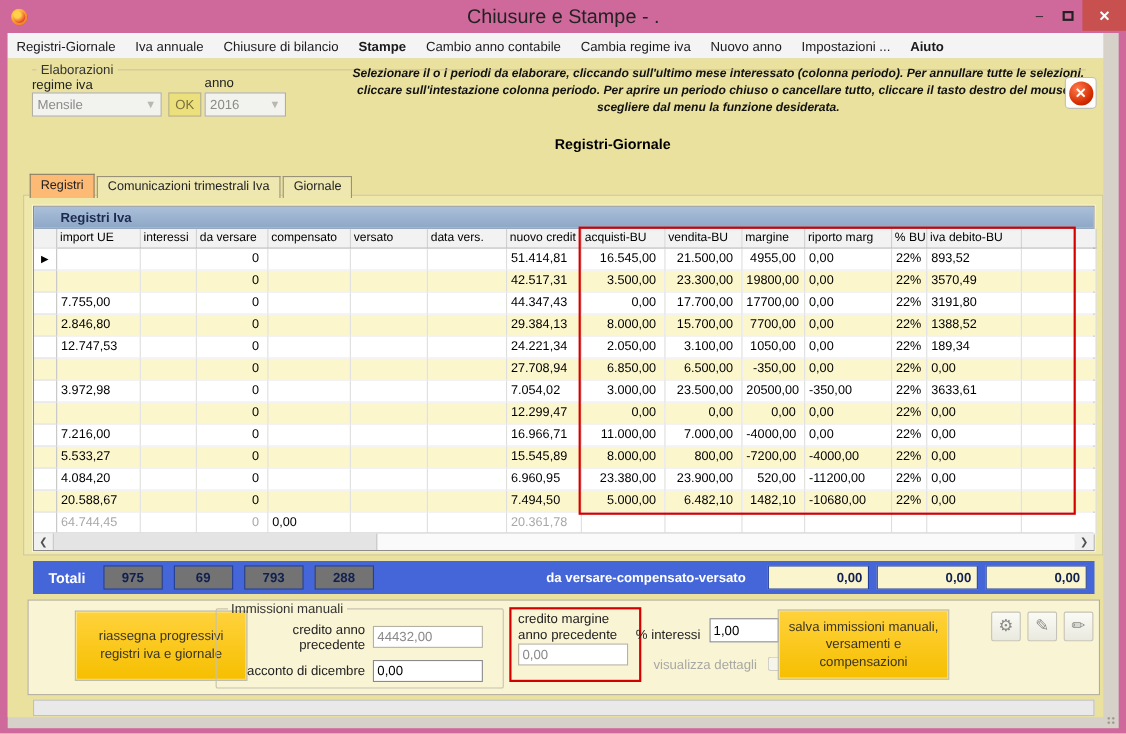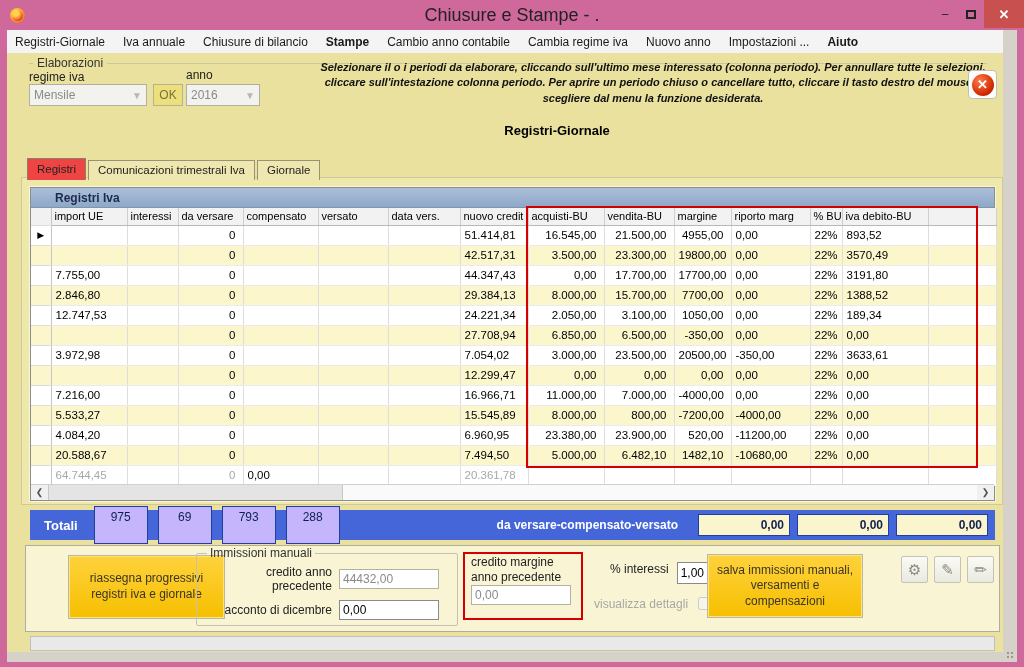--- a/index.html
+++ b/index.html
@@ -49,21 +49,21 @@
   .panel-close .red-x { width:22px; height:22px; border-radius:50%; color:#fff; font-weight:bold; font-size:13px;
     background:radial-gradient(circle at 35% 30%, #ff7a4d, #d42a00 65%, #8f1c00 100%);
     display:flex; align-items:center; justify-content:center; }
   .reg-heading { position:absolute; left:200px; top:70px; width:700px; text-align:center;
     font-size:13px; font-weight:bold; color:#000; }
 
   
   .tabs { position:absolute; left:20px; top:105px; display:flex; align-items:flex-end; z-index:3; }
   .tab { height:20px; line-height:19px; padding:0 9px; font-size:11.5px; background:#eee7b0;
     border:1px solid #9a9278; border-bottom:none; margin-right:2px; color:#222; }
-  .tab.active { height:22px; line-height:21px; background:#ef4444; border-color:#8a8268; }
+  .tab.active { height:22px; line-height:21px; background:#fdba74; border-color:#8a8268; }
   .tab-panel { position:absolute; left:14px; top:124px; width:982px; height:328px;
     background:#efe8ab; border:1px solid #cfc79e; }
 
   
   .grid-wrap { position:absolute; left:23px; top:134px; width:965px; height:314px;
     background:#fff; border:1px solid #8c8c8c; box-shadow:0 0 0 1px #faf6d8; z-index:4; }
   .grid-caption { height:20px; line-height:20px; padding-left:24px; font-weight:bold; font-size:12px;
     color:#1c2a50; background:linear-gradient(#aabfd9, #8ea8c7); border-bottom:1px solid #7d94b2; }
   table.grid { border-collapse:collapse; table-layout:fixed; width:965px; }
   table.grid th { height:17px; background:#f2f2f2; font-weight:normal; font-size:11px; text-align:left;
@@ -83,22 +83,22 @@
   .hscroll { position:absolute; left:0; right:0; bottom:0; height:16px; background:#fafafa;
     border-top:1px solid #d0d0d0; display:flex; }
   .hs-arrow { width:17px; text-align:center; line-height:15px; font-size:9px; color:#505050; background:#f0f0f0; }
   .hs-thumb { width:295px; background:#e4e4e4; border-left:1px solid #c8c8c8; border-right:1px solid #c8c8c8; }
   .hs-arrow.right { margin-left:auto; }
 
   
   .totals-bar { position:absolute; left:23px; top:457px; width:965px; height:30px; background:#4566d9;
     display:flex; align-items:center; z-index:4; }
   .totals-label { color:#fff; font-weight:bold; font-size:13px; margin:0 16px 0 14px; }
-  .count-box { width:54px; height:38px; background:#c4b5fd; border:1px solid #203e9a; margin-right:10px;
-    text-align:center; line-height:20px; font-weight:normal; font-size:12px; color:#102050; }
+  .count-box { width:54px; height:22px; background:#737373; border:1px solid #203e9a; margin-right:10px;
+    text-align:center; line-height:20px; font-weight:bold; font-size:12px; color:#102050; }
   .dvc-label { margin-left:auto; color:#fff; font-weight:bold; font-size:12px; margin-right:20px; }
   .val-box { width:92px; height:22px; background:#fbf5cd; border:1px solid #203e9a; margin-right:7px;
     text-align:right; line-height:20px; font-weight:bold; font-size:12px; color:#102050; padding-right:5px; }
 
   
   .bottom-panel { position:absolute; left:18px; top:492px; width:975px; height:87px;
     background:#f9f4d4; border:1px solid #b0aca0; z-index:4; }
   .gold-btn { position:absolute; background:linear-gradient(#ffd23c, #f6bf00); border:1px solid #b8b8a8;
     box-shadow:inset 0 0 0 1px #ffe37a; color:#3a3526; font-size:12px; display:flex; align-items:center;
     justify-content:center; text-align:center; padding:4px 8px; line-height:1.3; cursor:default; }
@@ -108,21 +108,21 @@
     border:1px solid #c6c2ae; border-radius:2px; padding:2px 6px; }
   fieldset.manual legend { font-size:12px; color:#333; padding:0 3px; margin-left:4px; }
   .frow { display:flex; align-items:center; margin:3px 12px 7px 0; }
   .frow label { flex:1; text-align:right; padding-right:7px; color:#222; }
   .tin { width:100px; height:20px; font-size:12px; font-family:"Liberation Sans",sans-serif; padding:0 3px; }
   .tin.ro { background:#ffffff; color:#8a8a8a; border:1px solid #b5b1a0; }
   .tin.edit { background:#fff; color:#000; border:1px solid #8a8a8a; }
   .red-box { position:absolute; left:437px; top:6px; width:120px; height:68px; border:2px solid #d40000;
     padding:1px 6px; }
   .red-box .cap { font-size:12px; color:#222; line-height:1.25; }
-  .interessi-row { position:absolute; left:584px; top:16px; display:flex; align-items:flex-start; }
+  .interessi-row { position:absolute; left:552px; top:16px; display:flex; align-items:flex-end; }
   .interessi-row label { padding-right:8px; }
   .tin.small { width:63px; height:22px; }
   .dettagli-row { position:absolute; left:568px; top:48px; display:flex; align-items:center; color:#a8a8a4; }
   .dettagli-row input { margin-left:10px; width:13px; height:13px; }
   .icon-btns { position:absolute; left:875px; top:10px; display:flex; gap:6px; }
   .icon-btn { width:27px; height:27px; background:linear-gradient(#fbfbf6,#e9e9df); border:1px solid #c3c3b9;
     border-radius:2px; text-align:center; line-height:25px; font-size:15px; color:#8a8a85; }
 
   .progress-strip { position:absolute; left:23px; top:583px; width:965px; height:15px;
     background:#e9e9e9; border:1px solid #c0c0c0; }

